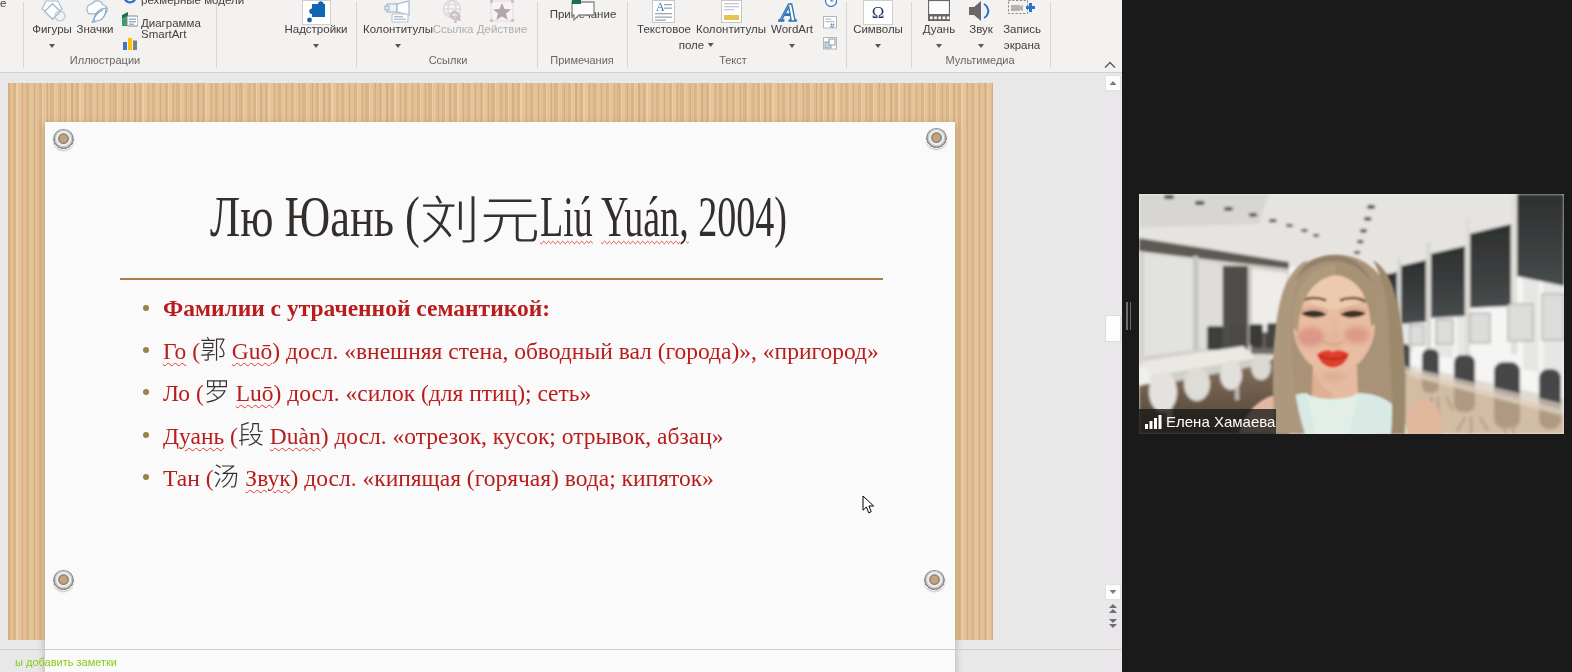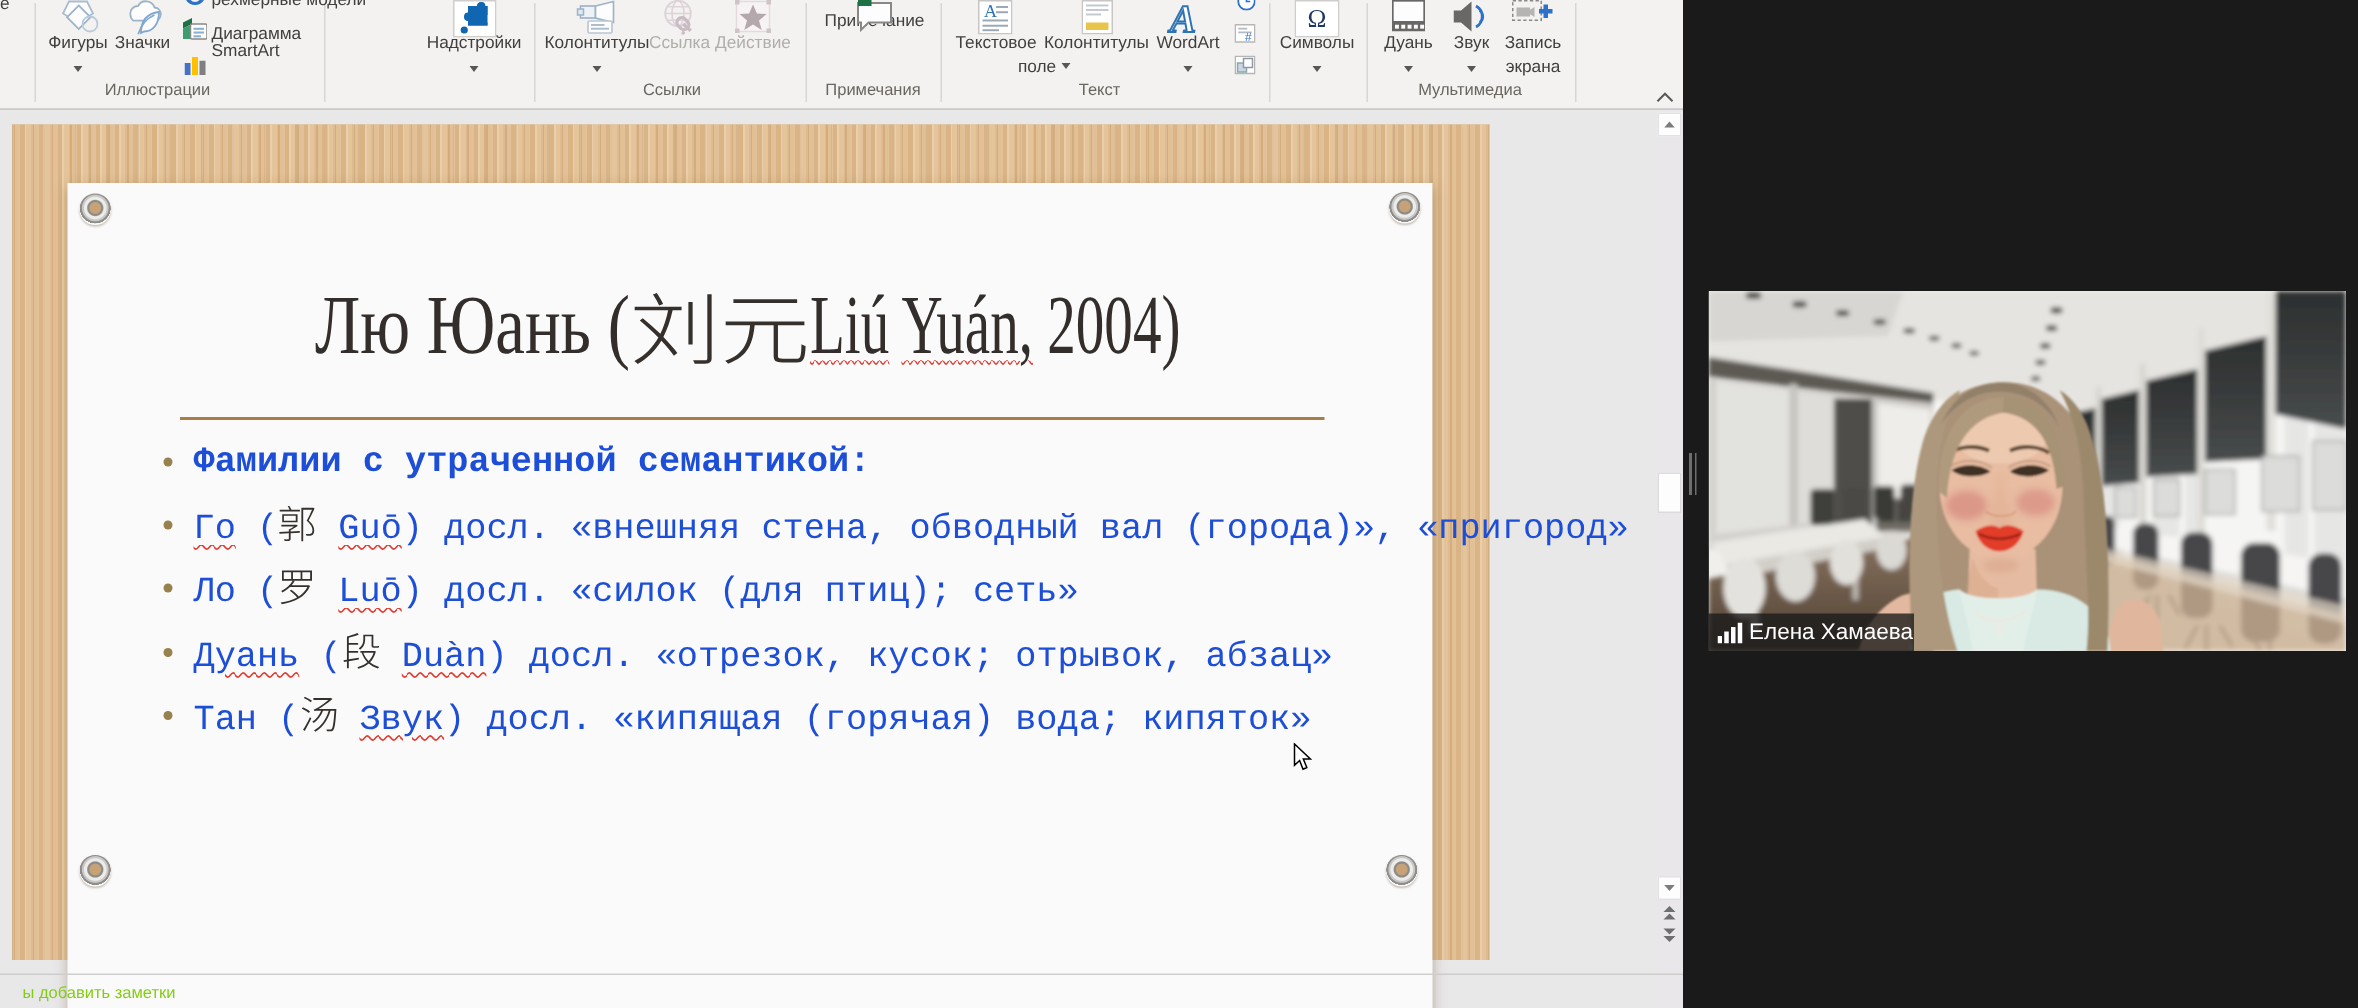--- a/index.html
+++ b/index.html
@@ -21,21 +21,21 @@
   repeating-linear-gradient(90deg, rgba(255,255,255,0.18) 0 1.2px, rgba(0,0,0,0) 1.2px 4.2px),
   repeating-linear-gradient(90deg, #d5ad7d 0 2.1px, #e2c094 2.1px 4.2px, #dab485 4.2px 8.4px, #e5c49a 8.4px 12.6px),
   #dcb78a;}
 #paper{position:absolute;left:37px;top:39px;width:910px;height:587px;background:#fbfafa;box-shadow:0 3px 8px rgba(90,60,20,0.35);}
 .grommet{position:absolute;width:21px;height:21px;border-radius:50%;
  background:radial-gradient(circle at 50% 46%, #c7a276 0 3.6px, #8d8b87 4.2px 5px, #ececea 5.8px 7.2px, #c9c8c6 7.9px 8.6px, #8f8d89 9.2px 10.2px, rgba(0,0,0,0) 10.4px);
  box-shadow:0 1px 1.5px rgba(60,40,10,0.3);}
 #t1,#t2{position:absolute;top:63.1px;font-family:"Liberation Serif",serif;font-size:56px;color:#332e2b;white-space:nowrap;transform-origin:0 50%;}
 #t1{left:165px;transform:scaleX(0.794);}#t2{left:495px;transform:scaleX(0.6795);}
 #rule{position:absolute;left:75px;top:156px;width:763px;height:2px;background:#a87e46;}
-.bl{position:absolute;left:84px;font-family:Liberation Mono, monospace;font-size:23.5px;color:#1d4ed8;white-space:nowrap;}
+.bl{position:absolute;left:118px;font-family:Liberation Serif, serif;font-size:23.5px;color:#b91c1c;white-space:nowrap;}
 .bl .dot{position:absolute;left:-20px;top:10px;width:6px;height:6px;border-radius:50%;background:#97824e;}
 .sq{text-decoration:underline;text-decoration-style:wavy;text-decoration-color:#e03a2f;text-decoration-thickness:1px;text-underline-offset:4px;}
 .cjk{display:inline-block;}
 
 #scroll{position:absolute;left:1104px;top:73px;width:18px;height:599px;background:#e9e7ea;}
 .sbtn{position:absolute;left:1px;width:16px;height:16px;background:#fdfdfd;border:1px solid #e3e1e4;box-sizing:border-box;}
 
 #notesline{position:absolute;left:0;top:649px;width:1122px;height:1px;background:#cfcdcc;}
 #notestext{position:absolute;left:15px;top:656px;font-size:11px;color:#84cc16;}
 

